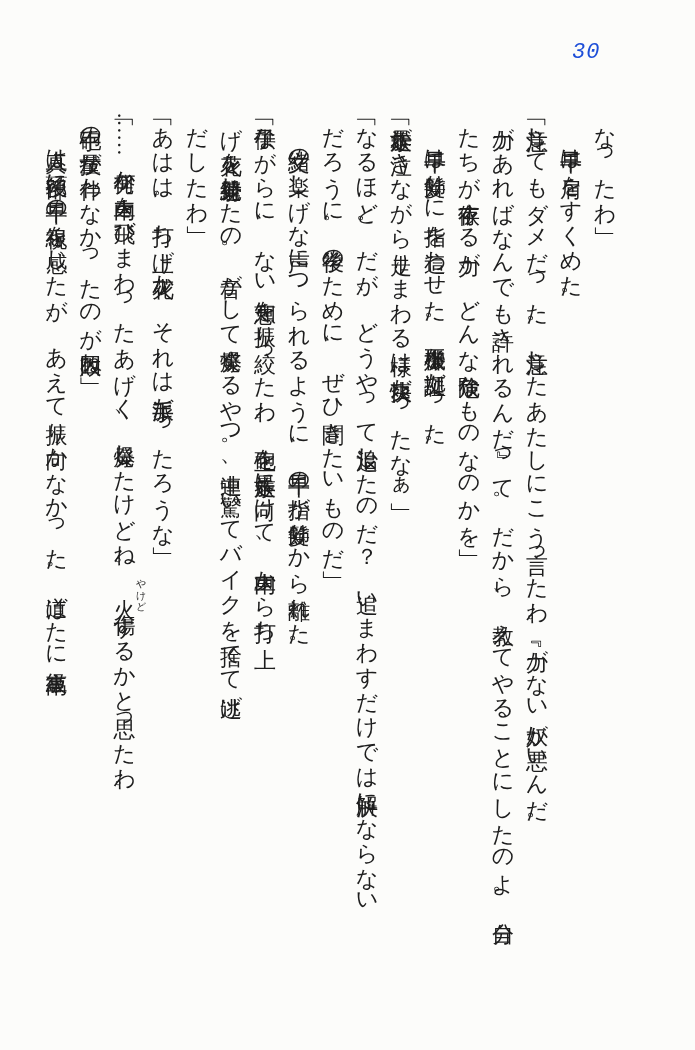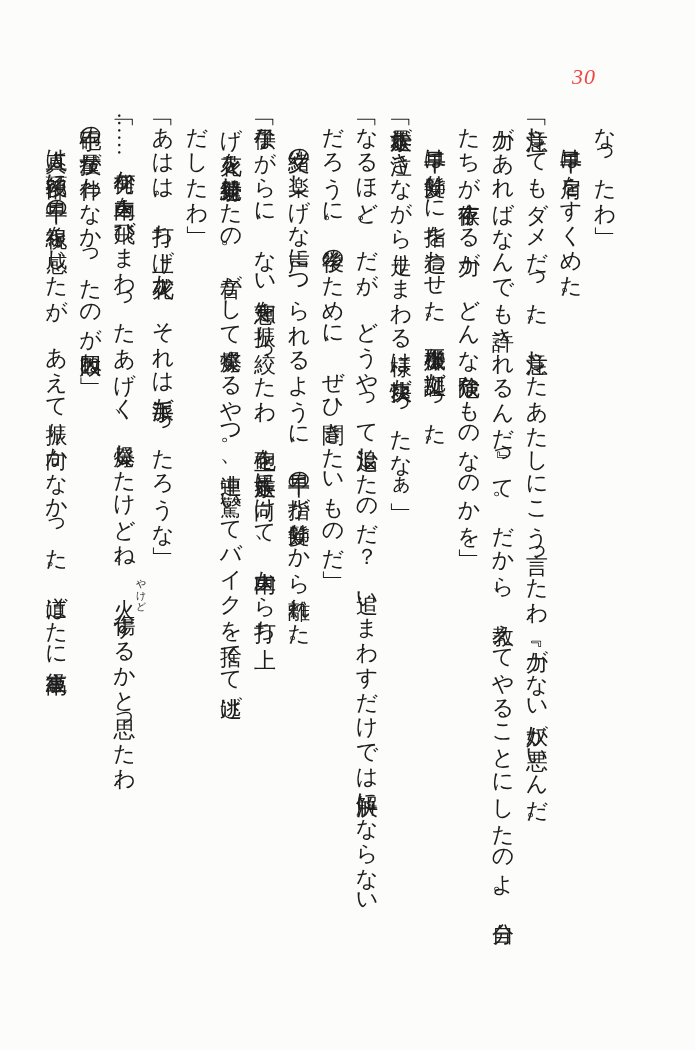--- a/index.html
+++ b/index.html
@@ -14,26 +14,27 @@
     overflow: hidden;
     font-family: "Liberation Serif", "DejaVu Serif", serif;
   }
   .scan-page {
     position: absolute;
     inset: 0;
     background: #fcfcfa;
   }
   .page-number {
     position: absolute;
-    top: 64px;
+    top: 40px;
     left: 572px;
     font-size: 22px;
     font-style: italic;
-    color: #ef4444;
+    color: #1d4ed8;
     letter-spacing: 1px;
+    font-family: Liberation Mono, monospace;
   }
   .text-block {
     position: absolute;
     top: 112px;
     right: 73px;
     height: 840px;
     writing-mode: vertical-rl;
     text-orientation: mixed;
     font-size: 22px;
     line-height: 34px;

